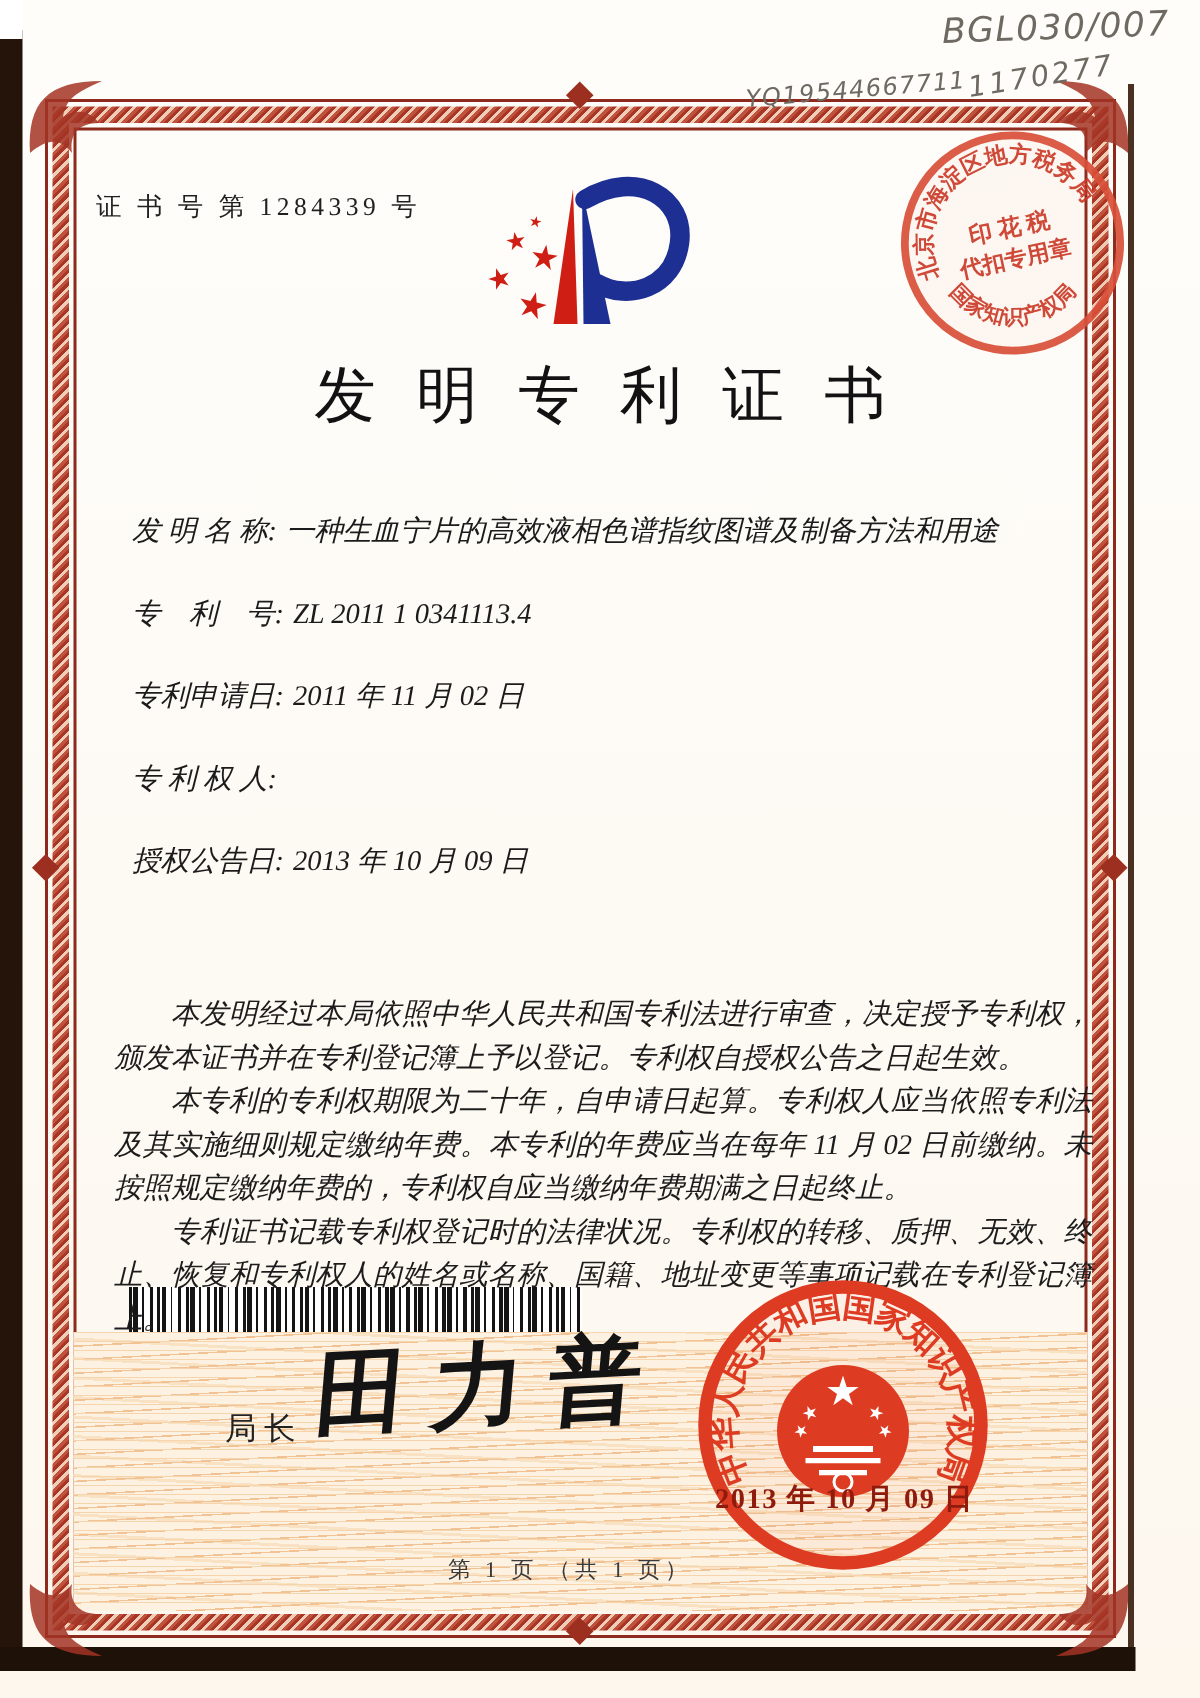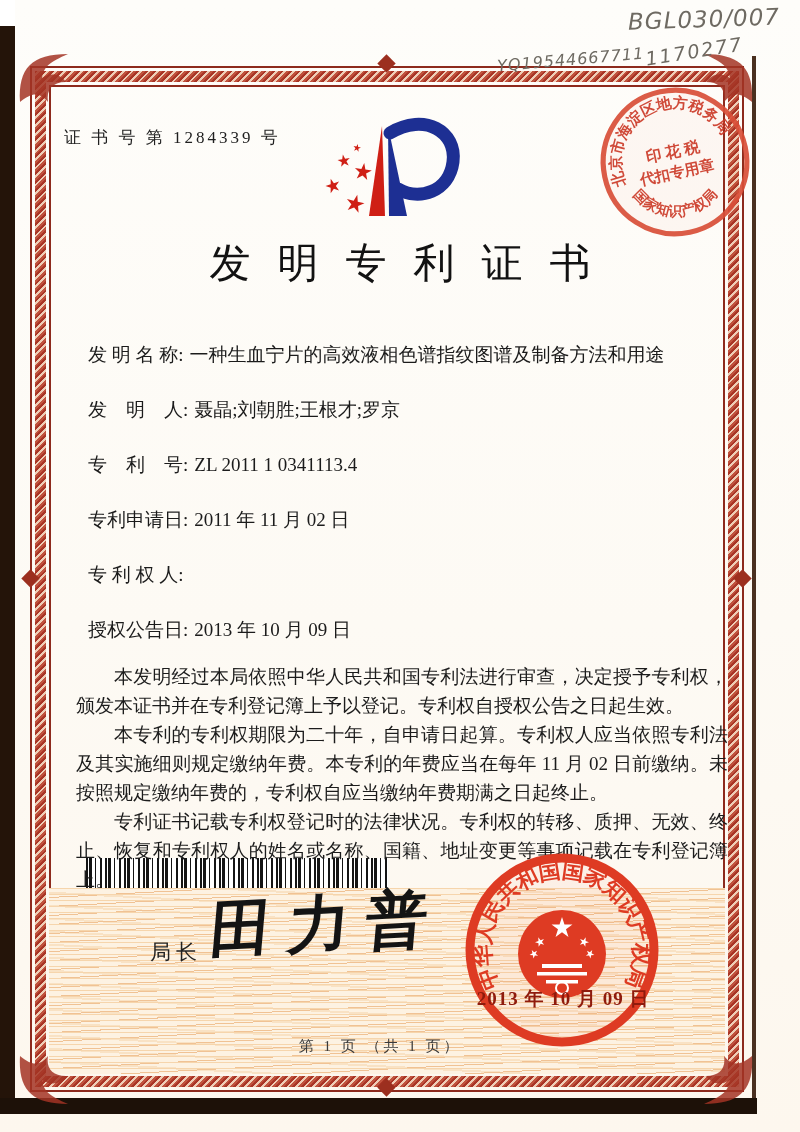--- a/index.html
+++ b/index.html
@@ -37,27 +37,27 @@
 
   .cert-no{position:absolute;left:64px;top:126px;font-size:17px;letter-spacing:3px;color:#1f1f1f;z-index:5;}
 
   .logo{position:absolute;left:305px;top:106px;z-index:5;}
 
   .tax-stamp{position:absolute;left:597px;top:84px;width:156px;height:156px;transform:rotate(-12deg);z-index:6;opacity:.92;}
 
   .title{position:absolute;left:80px;top:236px;width:640px;text-align:center;font-size:41px;font-weight:400;
          color:#121212;letter-spacing:27px;padding-left:27px;box-sizing:border-box;z-index:5;}
 
-  .fields{position:absolute;left:88px;top:343px;width:630px;z-index:5;font-size:19px;color:#1b1b1b;}
+  .fields{position:absolute;left:88px;top:343px;width:630px;z-index:5;font-size:19px;color:#1b1b1b;font-style:italic;}
   .field-row{display:flex;margin-bottom:31px;line-height:24px;}
   .field-label{white-space:nowrap;margin-right:6px;}
   .field-value{white-space:nowrap;}
 
   .paras{position:absolute;left:76px;top:662px;width:652px;z-index:5;font-size:19px;color:#1c1c1c;
-         line-height:29px;text-align:justify;}
+         line-height:29px;text-align:justify;font-style:italic;}
   .paras p{margin:0;text-indent:2em;}
 
   .barcode{position:absolute;left:86px;top:858px;width:302px;height:30px;z-index:4;background-color:#fff;
      background-image:repeating-linear-gradient(90deg,#141414 0 2px,#fff 2px 3px,#141414 3px 6px,#fff 6px 9px,#141414 9px 10px,#fff 10px 14px,#141414 14px 16px,#fff 16px 19px);}
 
   .chief{position:absolute;left:150px;top:938px;font-size:21px;letter-spacing:5px;color:#222;z-index:5;}
   .signature{position:absolute;left:210px;top:882px;font-size:62px;font-weight:700;color:#141414;
      letter-spacing:16px;transform:rotate(-3deg) skewX(-8deg);z-index:5;}
 
   .seal{position:absolute;left:462px;top:850px;width:200px;height:200px;z-index:6;}
@@ -142,24 +142,20 @@
       <text x="75" y="90" text-anchor="middle" font-size="14.5" font-weight="700" fill="#cc3a28" font-family="'Liberation Serif',serif">代扣专用章</text>
     </svg>
   </div>
 
   <div class="title">发明专利证书</div>
 
   <div class="fields">
     <div class="field-row">
       <span class="field-label">发 明 名 称:</span>
       <span class="field-value">一种生血宁片的高效液相色谱指纹图谱及制备方法和用途</span>
-    </div>
-    <div class="field-row">
-      <span class="field-label">发　明　人:</span>
-      <span class="field-value">聂晶;刘朝胜;王根才;罗京</span>
     </div>
     <div class="field-row">
       <span class="field-label">专　利　号:</span>
       <span class="field-value">ZL 2011 1 0341113.4</span>
     </div>
     <div class="field-row">
       <span class="field-label">专利申请日:</span>
       <span class="field-value">2011 年 11 月 02 日</span>
     </div>
     <div class="field-row">

